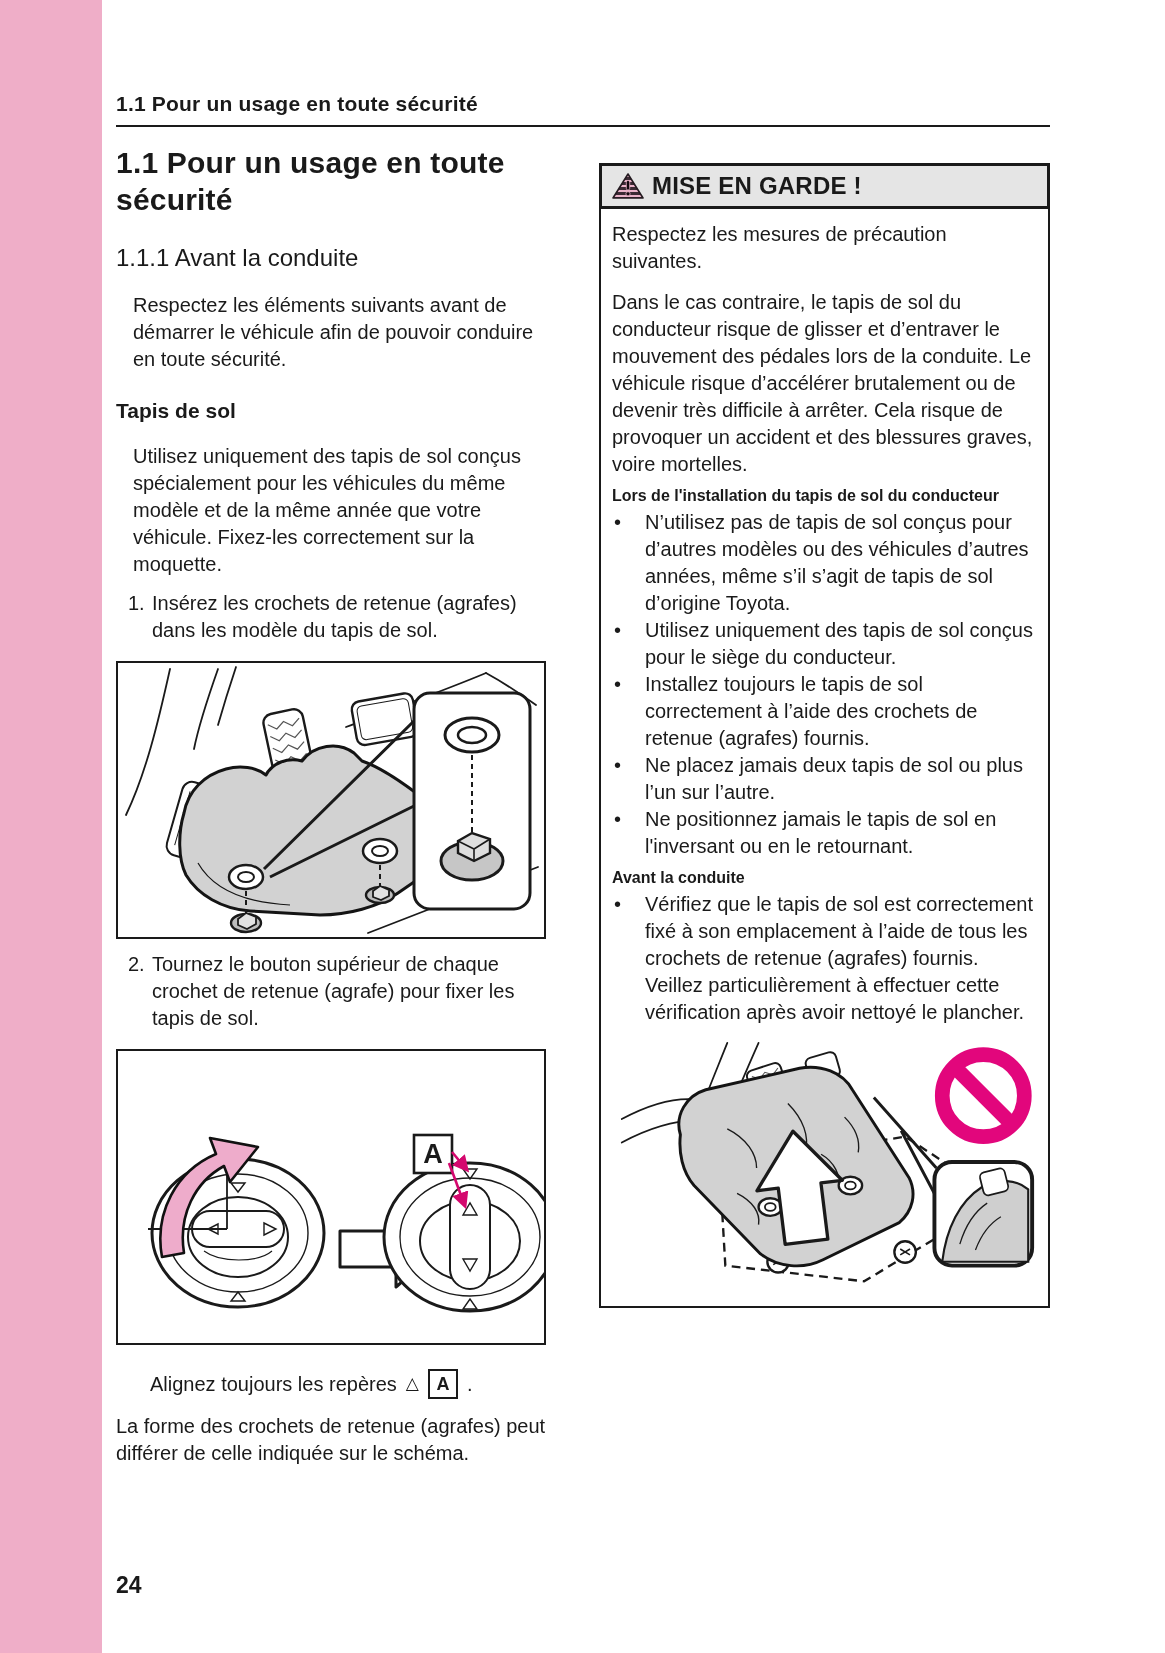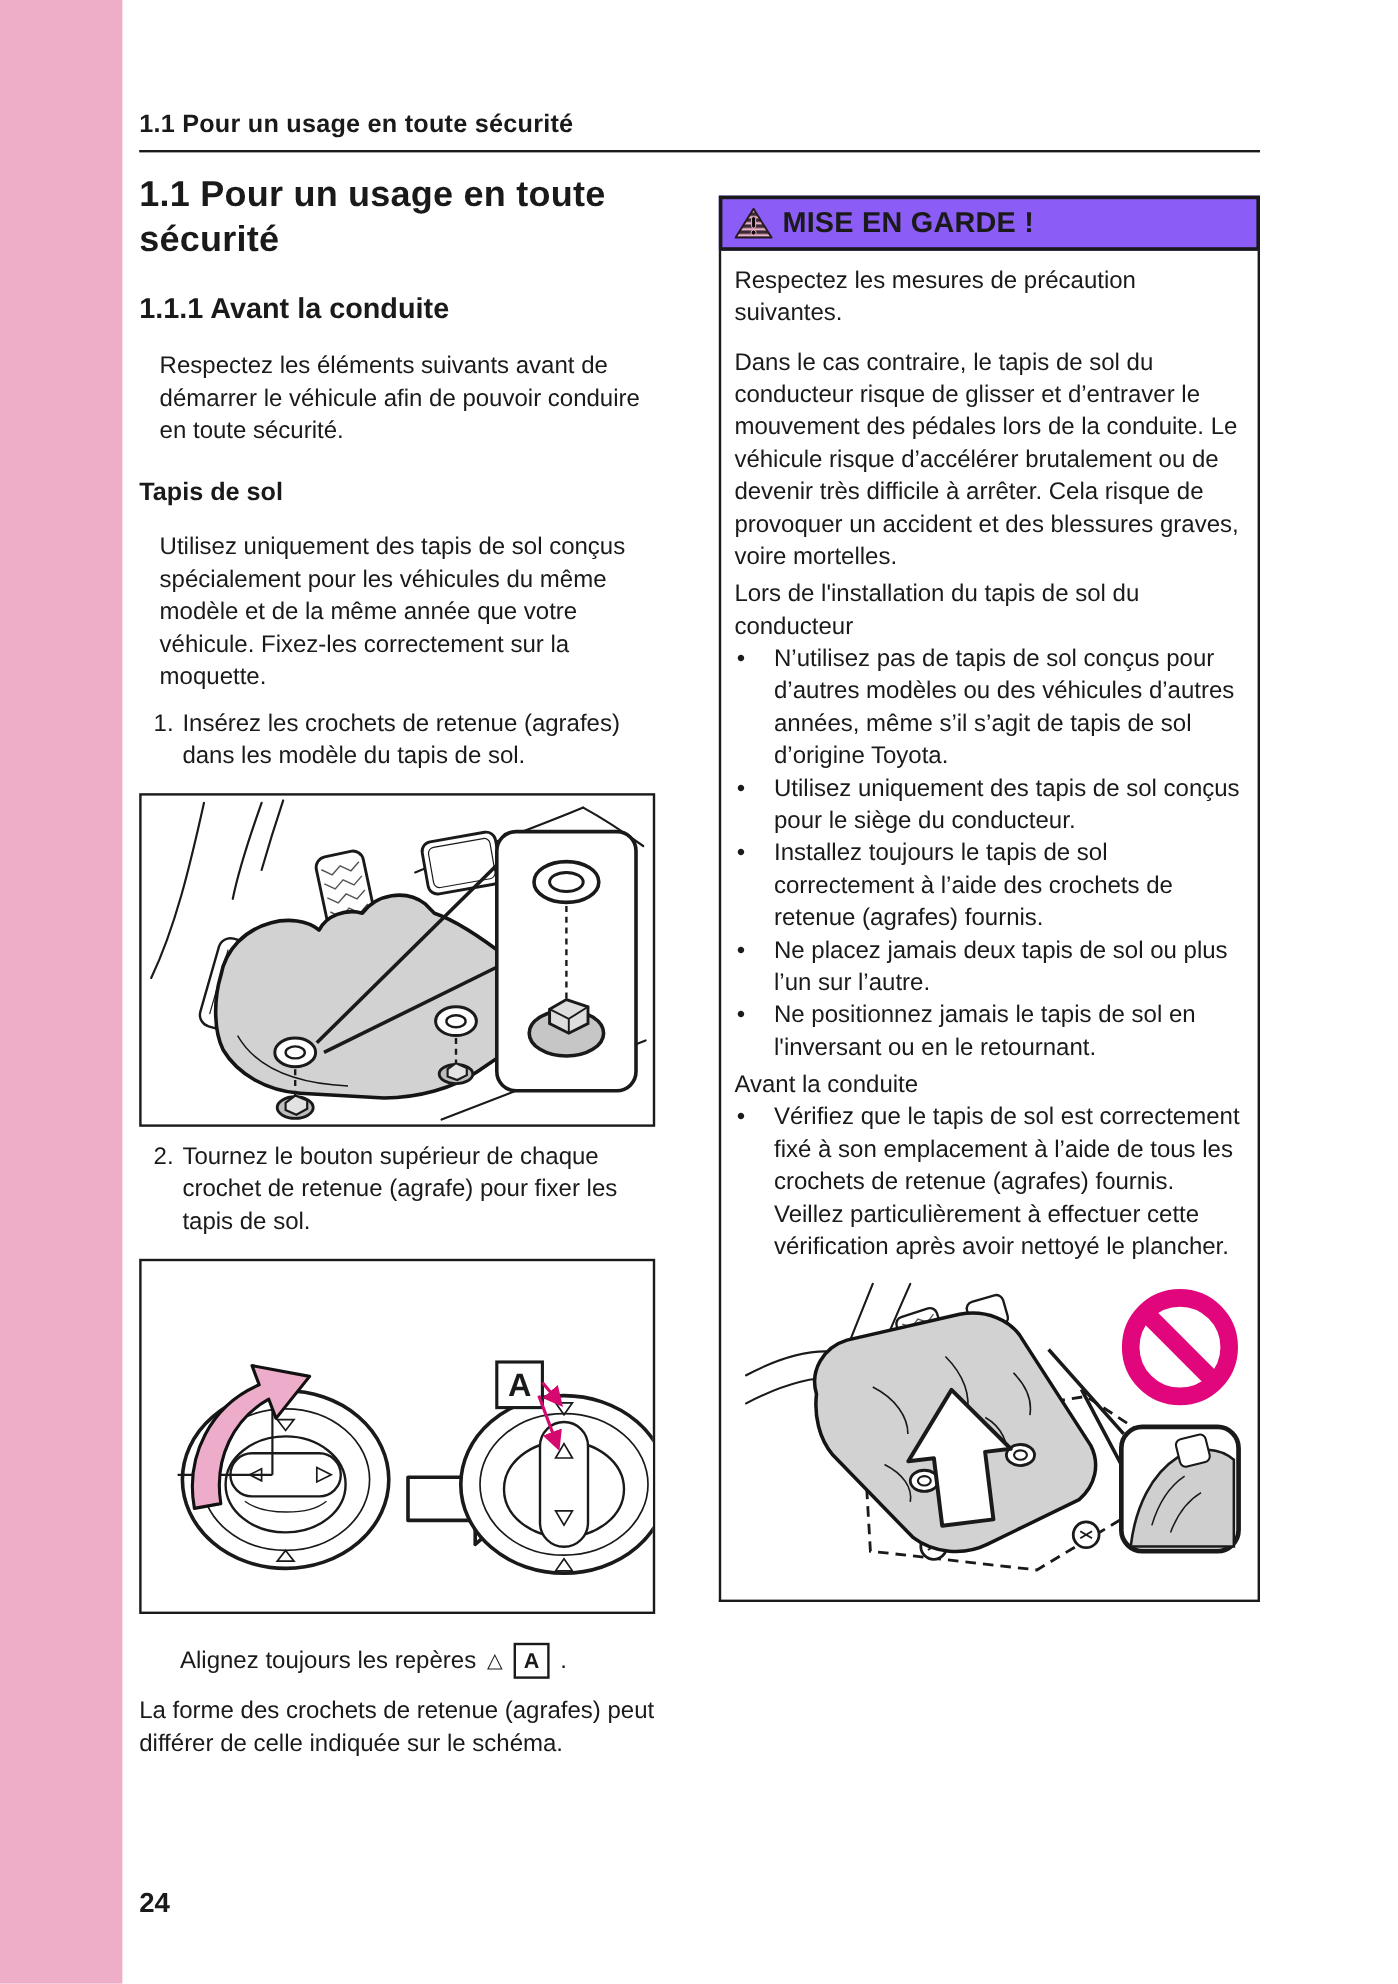--- a/index.html
+++ b/index.html
@@ -11,41 +11,41 @@
   .edge-band{position:absolute;left:0;top:0;width:102px;height:1653px;background:#efaec8;}
   .content{position:absolute;left:116px;top:0;width:934px;}
   .running-header{padding-top:92px;}
   .running-header .rh-text{font-size:21px;font-weight:bold;letter-spacing:.2px;}
   .rule{border-bottom:2px solid #1a1a1a;margin-top:9px;}
   .columns{display:flex;gap:53px;margin-top:17px;align-items:flex-start;}
   .col-left{width:430px;flex:0 0 430px;}
   .col-right{width:451px;flex:0 0 451px;}
 
   h1.title{font-size:30px;line-height:37px;font-weight:bold;margin:0;letter-spacing:.2px;}
-  h2.section{font-size:24px;line-height:28px;font-weight:bold;margin:26px 0 0 0;}
+  h2.section{font-size:24px;line-height:28px;font-weight:normal;margin:26px 0 0 0;}
   p.body{font-size:20px;line-height:27px;margin:20px 0 0 17px;}
   h3.sub{font-size:21px;font-weight:bold;margin:26px 0 1px 0;}
   .step{display:grid;grid-template-columns:24px 1fr;margin:12px 0 0 12px;font-size:20px;line-height:27px;}
   .step .num{text-align:left;}
   .figure-box{margin-top:17px;border:2px solid #1a1a1a;background:#fff;}
   .caption{font-size:20px;line-height:27px;margin:24px 0 0 34px;display:flex;align-items:center;gap:9px;}
   .caption .tri{font-size:17px;position:relative;top:-1px;}
   .caption .abox{display:inline-flex;align-items:center;justify-content:center;
     width:26px;height:26px;border:2px solid #1a1a1a;font-weight:bold;font-size:18px;}
   .note{font-size:20px;line-height:27px;margin:14px 0 0 0;}
   .page-number{position:absolute;left:116px;top:1572px;font-size:23px;font-weight:bold;}
 
   .warning-box{margin-top:19px;}
-  .warn-header{border:3px solid #1a1a1a;background:#8b5cf6;display:flex;align-items:center;
+  .warn-header{border:3px solid #1a1a1a;background:#e5e5e5;display:flex;align-items:center;
     gap:8px;padding:3px 10px;height:34px;}
   .warn-header .wh-title{font-size:24px;font-weight:bold;letter-spacing:.2px;}
   .warn-body{border:2px solid #1a1a1a;border-top:none;padding:10px 11px 14px 11px;}
   .warn-body p{font-size:20px;line-height:27px;margin:14px 0 0 0;}
   .warn-body p.first{margin-top:2px;}
-  h4.warn-sub{font-size:20px;line-height:27px;font-weight:normal;margin:4px 0 0 0;}
+  h4.warn-sub{font-size:16px;line-height:27px;font-weight:bold;margin:4px 0 0 0;}
   ul.warn-list{list-style:none;margin:0;padding:0;}
   ul.warn-list li{display:grid;grid-template-columns:15px 1fr;column-gap:18px;
     font-size:20px;line-height:27px;margin:0;}
   ul.warn-list li .marker{padding-left:2px;}
   .fig3-wrap{margin-top:12px;}
   svg{display:block;}
 </style>
 </head>
 <body>
 

